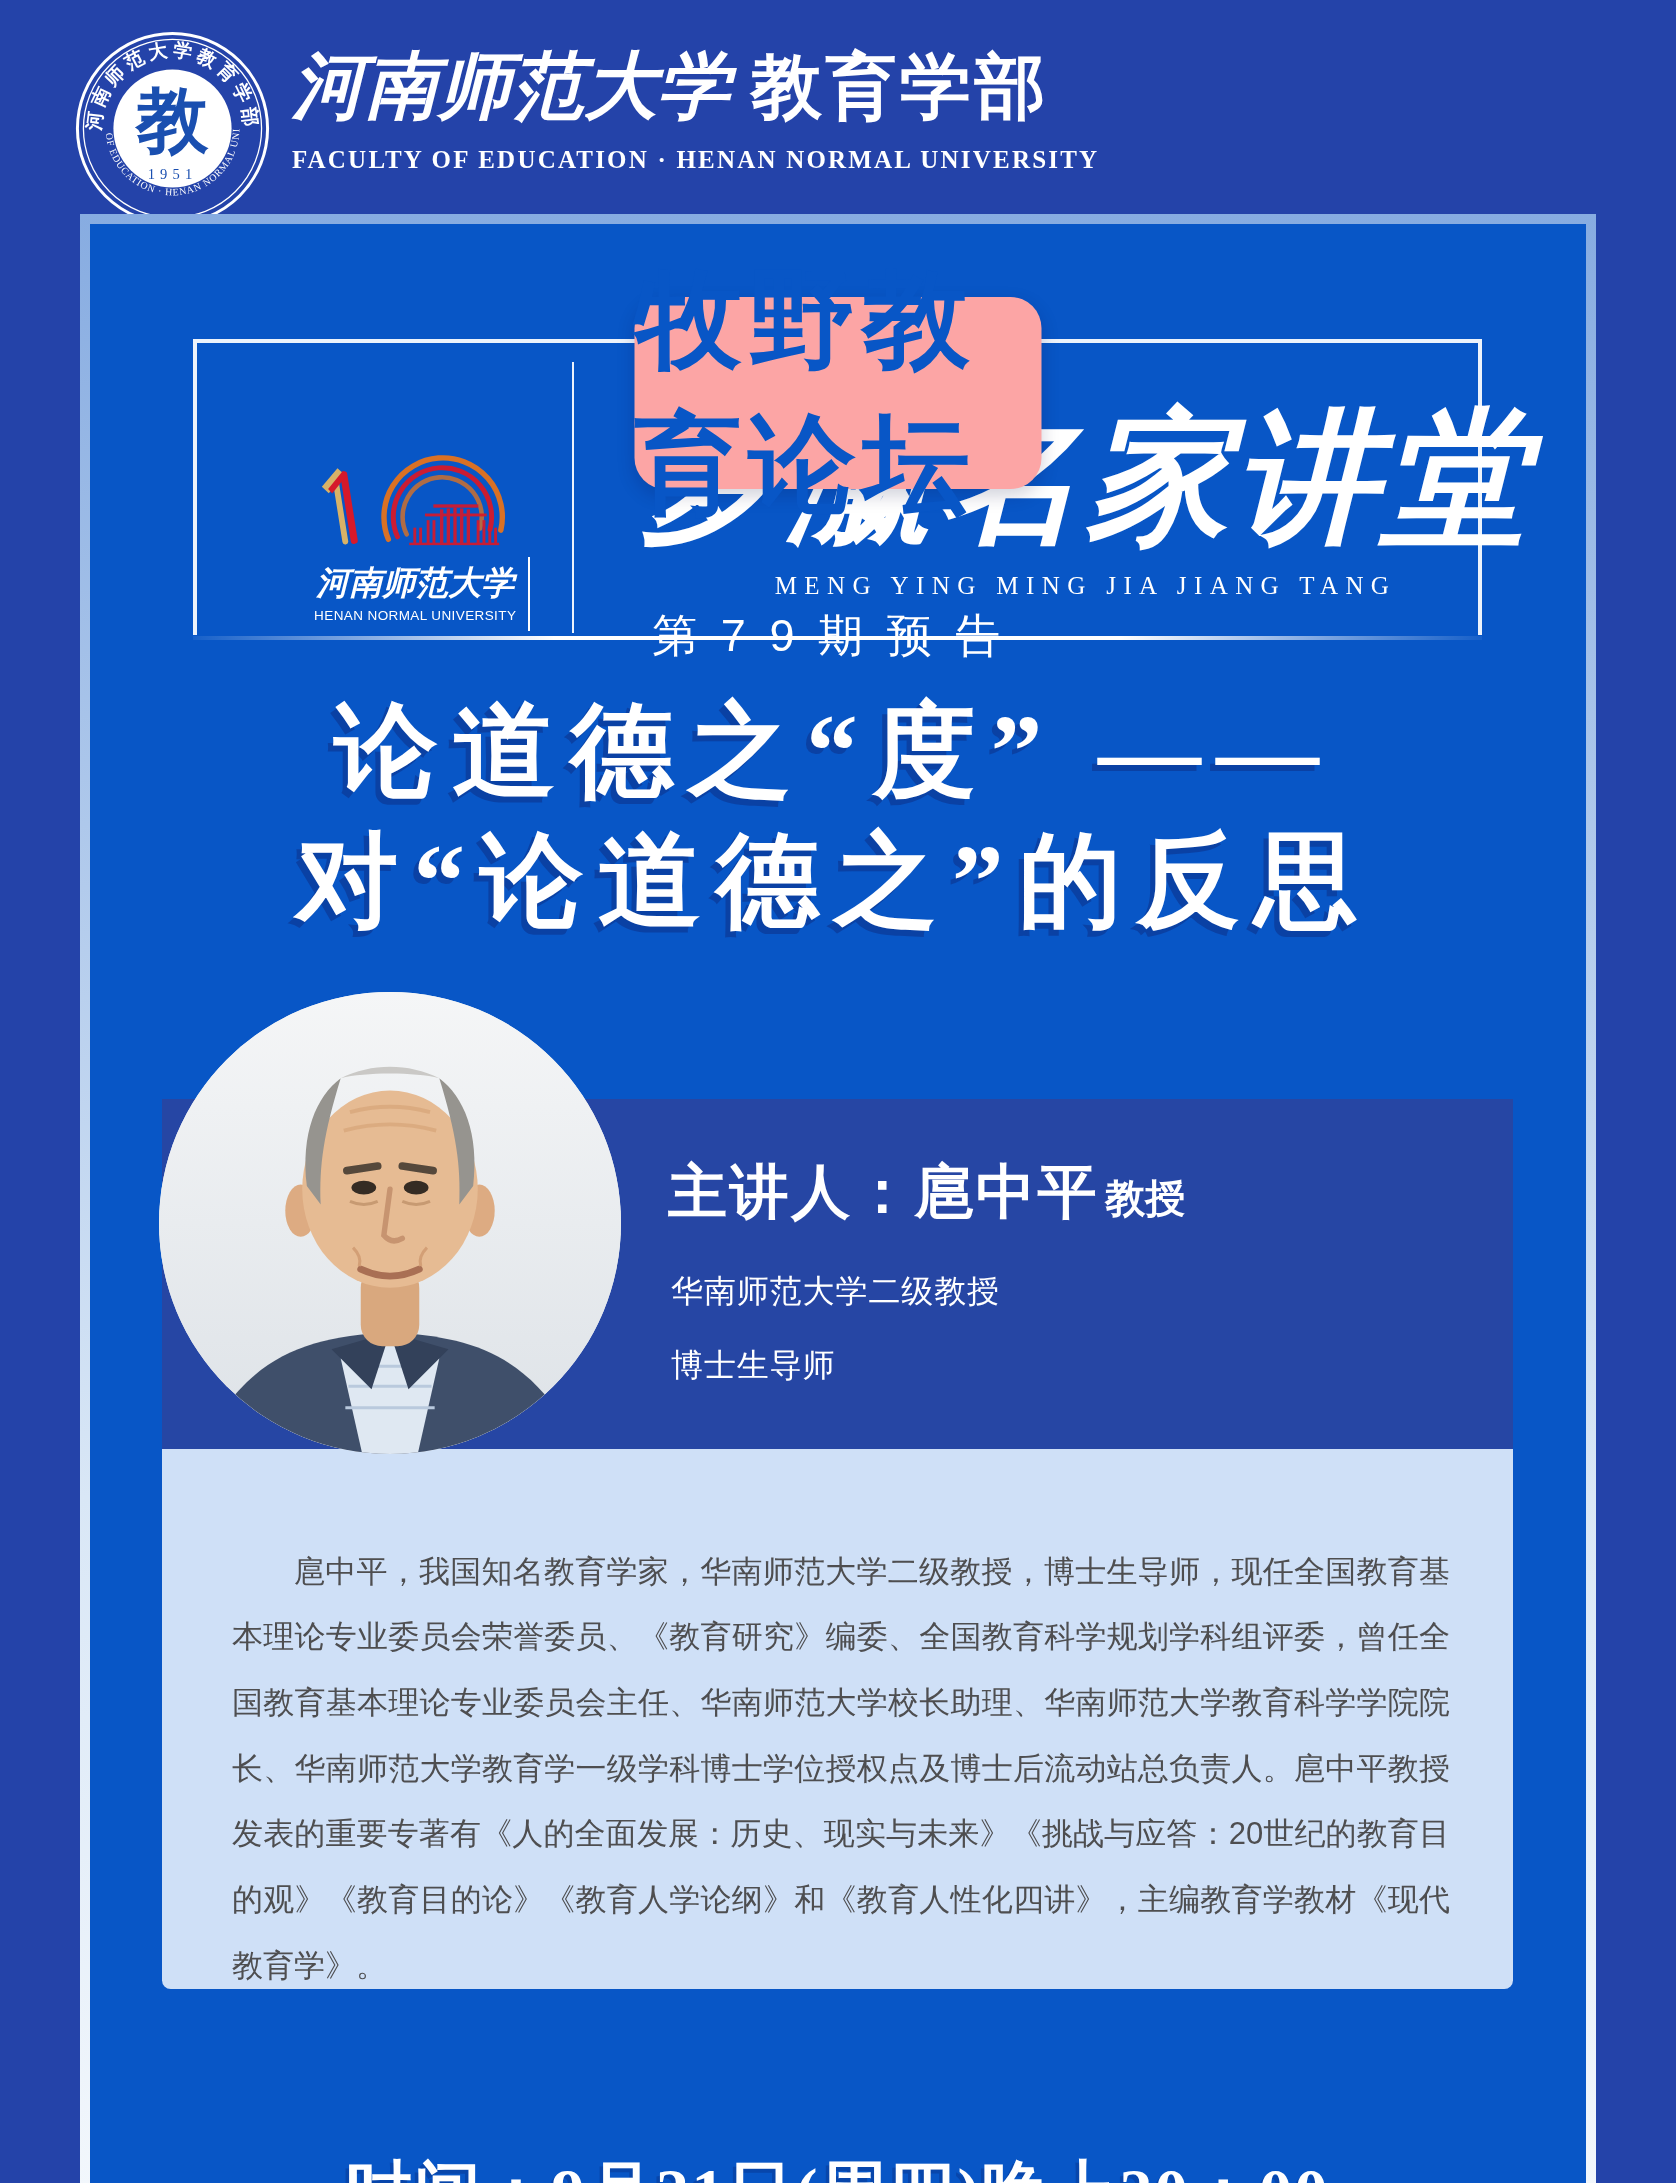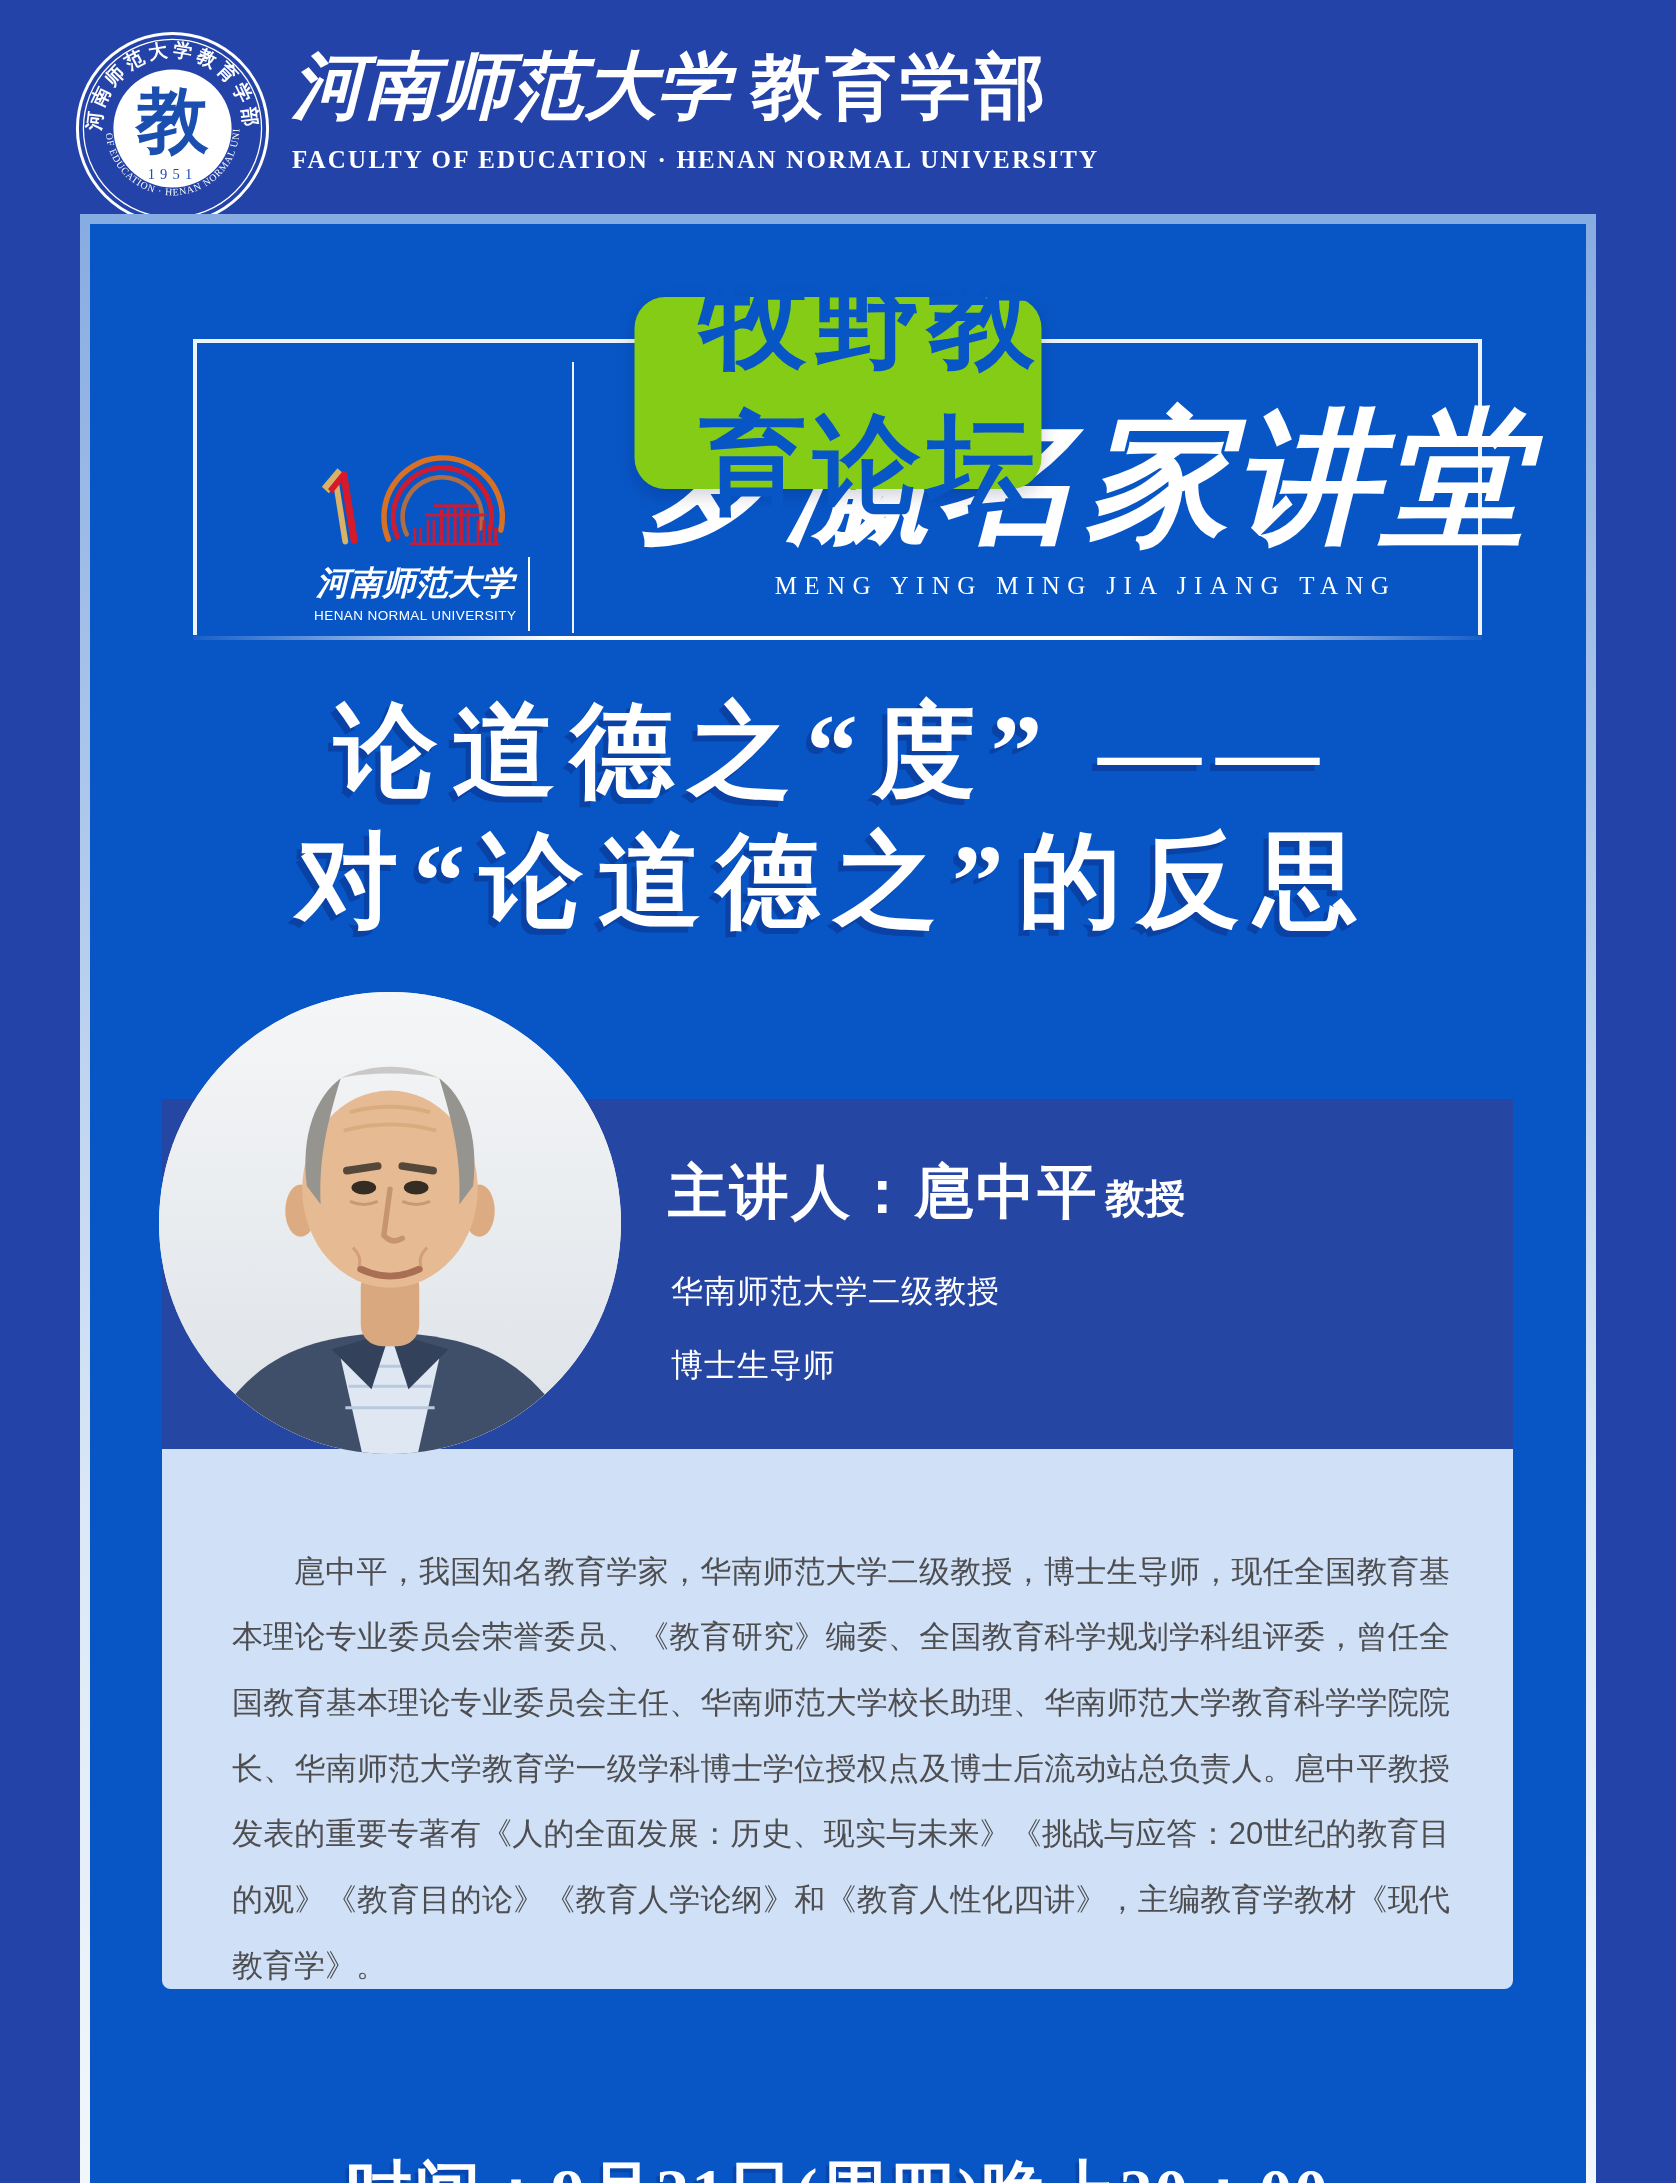--- a/index.html
+++ b/index.html
@@ -21,22 +21,22 @@
   
   .panel-wrap{
     position:absolute;left:80px;top:214px;width:1516px;height:2333px;box-sizing:border-box;
     background:linear-gradient(180deg,var(--border-light,#87ace1) 0%,#d9e7f6 55%,#ffffff 100%);
     padding:9.6px 10px 16.6px 10px;
   }
   .panel{position:relative;width:100%;height:100%;background:var(--panel-bg,#0856c6);}
 
   .badge{
     position:absolute;left:50%;transform:translateX(-50%);top:73px;width:407px;height:192px;
-    background:#84cc16;border-radius:31px;display:flex;align-items:center;justify-content:center;
-    z-index:3;box-shadow:0 6.1px 17.5px rgba(0,10,60,.18);text-align:right;
+    background:#fca5a5;border-radius:31px;display:flex;align-items:center;justify-content:center;
+    z-index:3;box-shadow:0 6.1px 17.5px rgba(0,10,60,.18);
   }
   .badge span{font-size:107px;font-weight:700;color:var(--badge-text,#0856c6);letter-spacing:7px;font-family:"Liberation Serif","DejaVu Serif",serif;}
 
   .frame{position:absolute;left:103px;top:115px;width:1289px;height:296px;box-sizing:border-box;
     border:4.4px solid rgba(255,255,255,.93);border-bottom:none;z-index:1;}
   .frame-bottom{position:absolute;left:103px;top:412px;width:1289px;height:4.4px;z-index:1;
     background:linear-gradient(90deg,rgba(255,255,255,.06),#fff 28%,#fff 72%,rgba(255,255,255,.06));}
   .frame-divider{position:absolute;left:482px;top:138px;width:2.2px;height:271px;background:rgba(255,255,255,.92);z-index:2;}
 
   .anniv{position:absolute;left:140px;top:227px;width:384px;display:flex;flex-direction:column;align-items:center;z-index:2;color:#fff;}
@@ -161,20 +161,21 @@
           <div class="a-name script">河南师范大学</div>
           <div class="a-en">HENAN NORMAL UNIVERSITY</div>
         </div>
         <div class="a-divider"></div>
       </div>
     </div>
 
     <div class="meng script">梦瀛名家讲堂</div>
     <div class="pinyin">MENG YING  MING JIA JIANG TANG</div>
 
+    <div class="issue">第79期预告</div>
 
     <div class="title t1">论道德之“度” ——</div>
     <div class="title t2">对“论道德之”的反思</div>
 
     <div class="speaker-panel"></div>
 
     <div class="photo">
       <svg viewBox="0 0 300 300">
         <defs>
           <linearGradient id="bgG" x1="0" y1="0" x2="0" y2="1">

